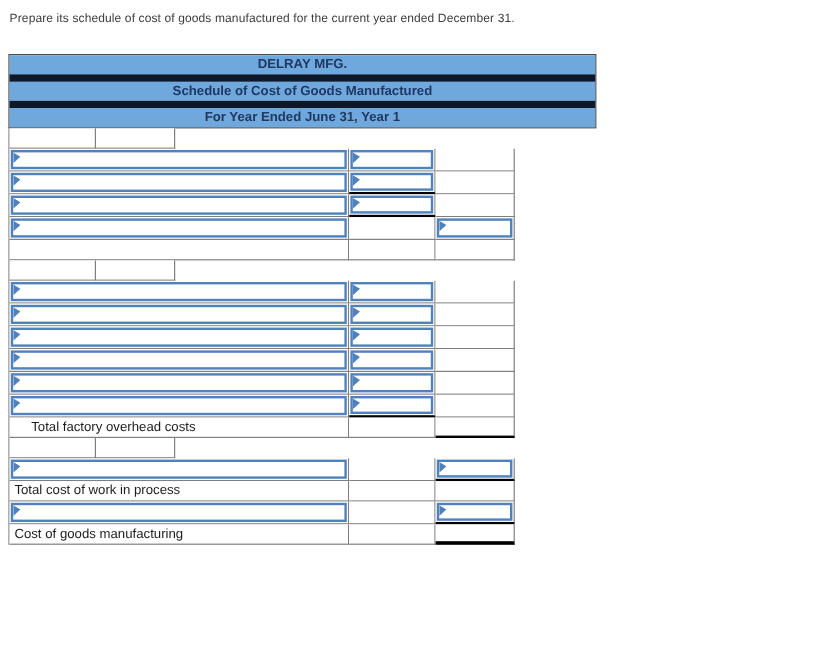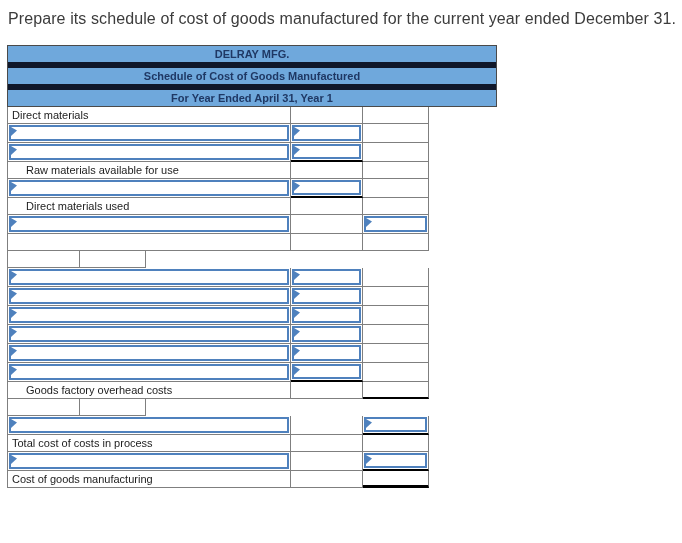--- a/index.html
+++ b/index.html
@@ -1,21 +1,21 @@
 <!DOCTYPE html>
 <html><head>
 <meta charset="utf-8">
 <style>
   html,body{margin:0;padding:0;}
   body{
     width:682px;height:543px;position:relative;background:#ffffff;
     font-family:"Liberation Sans", sans-serif;
   }
   .instruction{
-    position:absolute;left:8px;top:10px;font-size:16px;color:#3c3c3c;letter-spacing:.1px;
+    position:absolute;left:8px;top:10px;font-size:10px;color:#3c3c3c;letter-spacing:.1px;
   }
   .sheet{position:absolute;left:7px;top:45px;width:490px;}
 
   
   .hdr{border:1px solid #4a4a4a;}
   .hdr-row{
     height:16px;line-height:16px;background:#6fa8dc;color:#1f3864;
     font-size:11px;font-weight:bold;text-align:center;
   }
   .hdr-row + .hdr-row{border-top:6px solid #0f172a;}
@@ -50,27 +50,26 @@
 </head>
 <body>
 
 <div class="instruction">Prepare its schedule of cost of goods manufactured for the current year ended December 31.</div>
 
 <div class="sheet">
 
   <div class="hdr">
     <div class="hdr-row">DELRAY MFG.</div>
     <div class="hdr-row">Schedule of Cost of Goods Manufactured</div>
-    <div class="hdr-row">For Year Ended April 31, Year 1</div>
+    <div class="hdr-row">For Year Ended June 31, Year 1</div>
   </div>
 
   <div class="tbl">
 
     <div class="r rl">
-      <div class="c c1 lbl">Direct materials</div>
       <div class="c c2"></div>
       <div class="c c3"></div>
     </div>
 
     <div class="r ri">
       <div class="c c1 fw">
         <div class="fld">
             <span class="flag"></span>
           </div>
       </div>
@@ -89,45 +88,35 @@
           </div>
       </div>
       <div class="c c2 fw bu">
         <div class="fld">
             <span class="flag"></span>
           </div>
       </div>
       <div class="c c3"></div>
     </div>
 
-    <div class="r rl">
-      <div class="c c1 lbl ind">Raw materials available for use</div>
-      <div class="c c2"></div>
-      <div class="c c3"></div>
-    </div>
 
     <div class="r ri">
       <div class="c c1 fw">
         <div class="fld">
             <span class="flag"></span>
           </div>
       </div>
       <div class="c c2 fw bu">
         <div class="fld">
             <span class="flag"></span>
           </div>
       </div>
       <div class="c c3"></div>
     </div>
 
-    <div class="r rl">
-      <div class="c c1 lbl ind">Direct materials used</div>
-      <div class="c c2"></div>
-      <div class="c c3"></div>
-    </div>
 
     <div class="r ri">
       <div class="c c1 fw">
         <div class="fld">
             <span class="flag"></span>
           </div>
       </div>
       <div class="c c2"></div>
       <div class="c c3 fw">
         <div class="fld">
@@ -225,21 +214,21 @@
       </div>
       <div class="c c2 fw bu">
         <div class="fld">
             <span class="flag"></span>
           </div>
       </div>
       <div class="c c3"></div>
     </div>
 
     <div class="r rl">
-      <div class="c c1 lbl ind">Goods factory overhead costs</div>
+      <div class="c c1 lbl ind">Total factory overhead costs</div>
       <div class="c c2"></div>
       <div class="c c3 bu"></div>
     </div>
 
     <div class="r rl">
       <div class="c c2"></div>
       <div class="c c3"></div>
     </div>
 
     <div class="r ri">
@@ -250,21 +239,21 @@
       </div>
       <div class="c c2"></div>
       <div class="c c3 fw bu">
         <div class="fld">
             <span class="flag"></span>
           </div>
       </div>
     </div>
 
     <div class="r rl">
-      <div class="c c1 lbl">Total cost of costs in process</div>
+      <div class="c c1 lbl">Total cost of work in process</div>
       <div class="c c2"></div>
       <div class="c c3"></div>
     </div>
 
     <div class="r ri">
       <div class="c c1 fw">
         <div class="fld">
             <span class="flag"></span>
           </div>
       </div>

